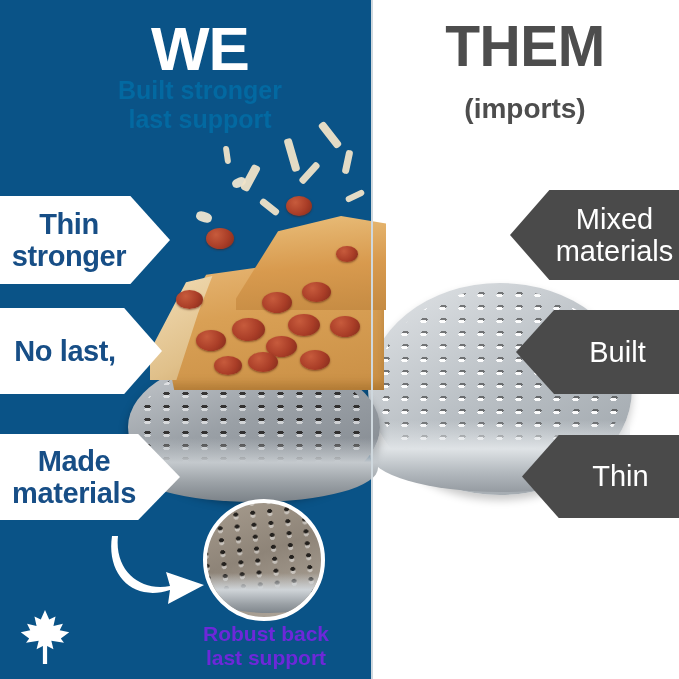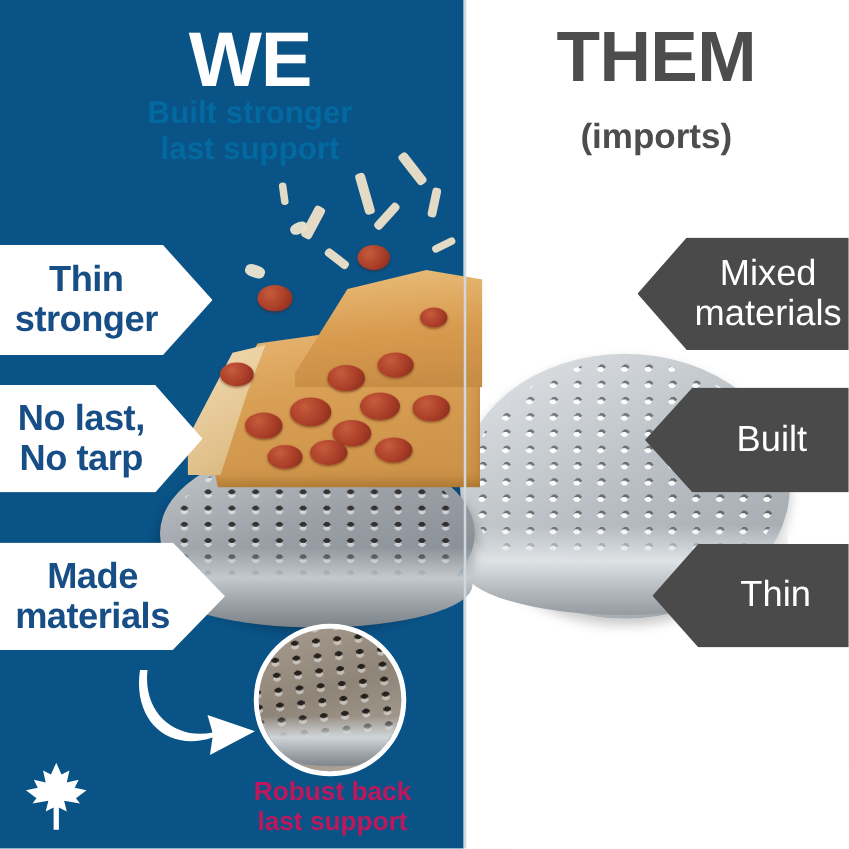--- a/index.html
+++ b/index.html
@@ -258,21 +258,21 @@
     left: -6px; bottom: 4px;
     width: 136px; height: 40px;
     border-radius: 0 0 68px 68px / 0 0 22px 22px;
     background: linear-gradient(180deg,rgba(255,255,255,0) 0%, #cfd4d8 42%, #9aa0a5 78%, #7f868c 100%);
   }
   .inset-caption {
     position: absolute;
     left: 168px; top: 622px;
     width: 196px;
     text-align: center;
-    color: #be185d;
+    color: #6d28d9;
     font-size: 21px;
     font-weight: 700;
     line-height: 1.14;
   }
   .curved-arrow {
     position: absolute;
     left: 108px; top: 528px;
     width: 104px; height: 80px;
   }
 
@@ -346,21 +346,20 @@
   <div class="callout callout-left" style="left:-10px;top:196px;width:180px;height:88px;">
     <span>
       <em style="font-style:normal;display:block">Thin</em>
       <em style="font-style:normal;display:block">stronger</em>
     </span>
   </div>
 
   <div class="callout callout-left" style="left:-10px;top:308px;width:172px;height:86px;">
     <span>
       <em style="font-style:normal;display:block">No last,</em>
-      <em style="font-style:normal;display:block">No tarp</em>
     </span>
   </div>
 
   <div class="callout callout-left" style="left:-10px;top:434px;width:190px;height:86px;">
     <span>
       <em style="font-style:normal;display:block">Made</em>
       <em style="font-style:normal;display:block">materials</em>
     </span>
   </div>
 

